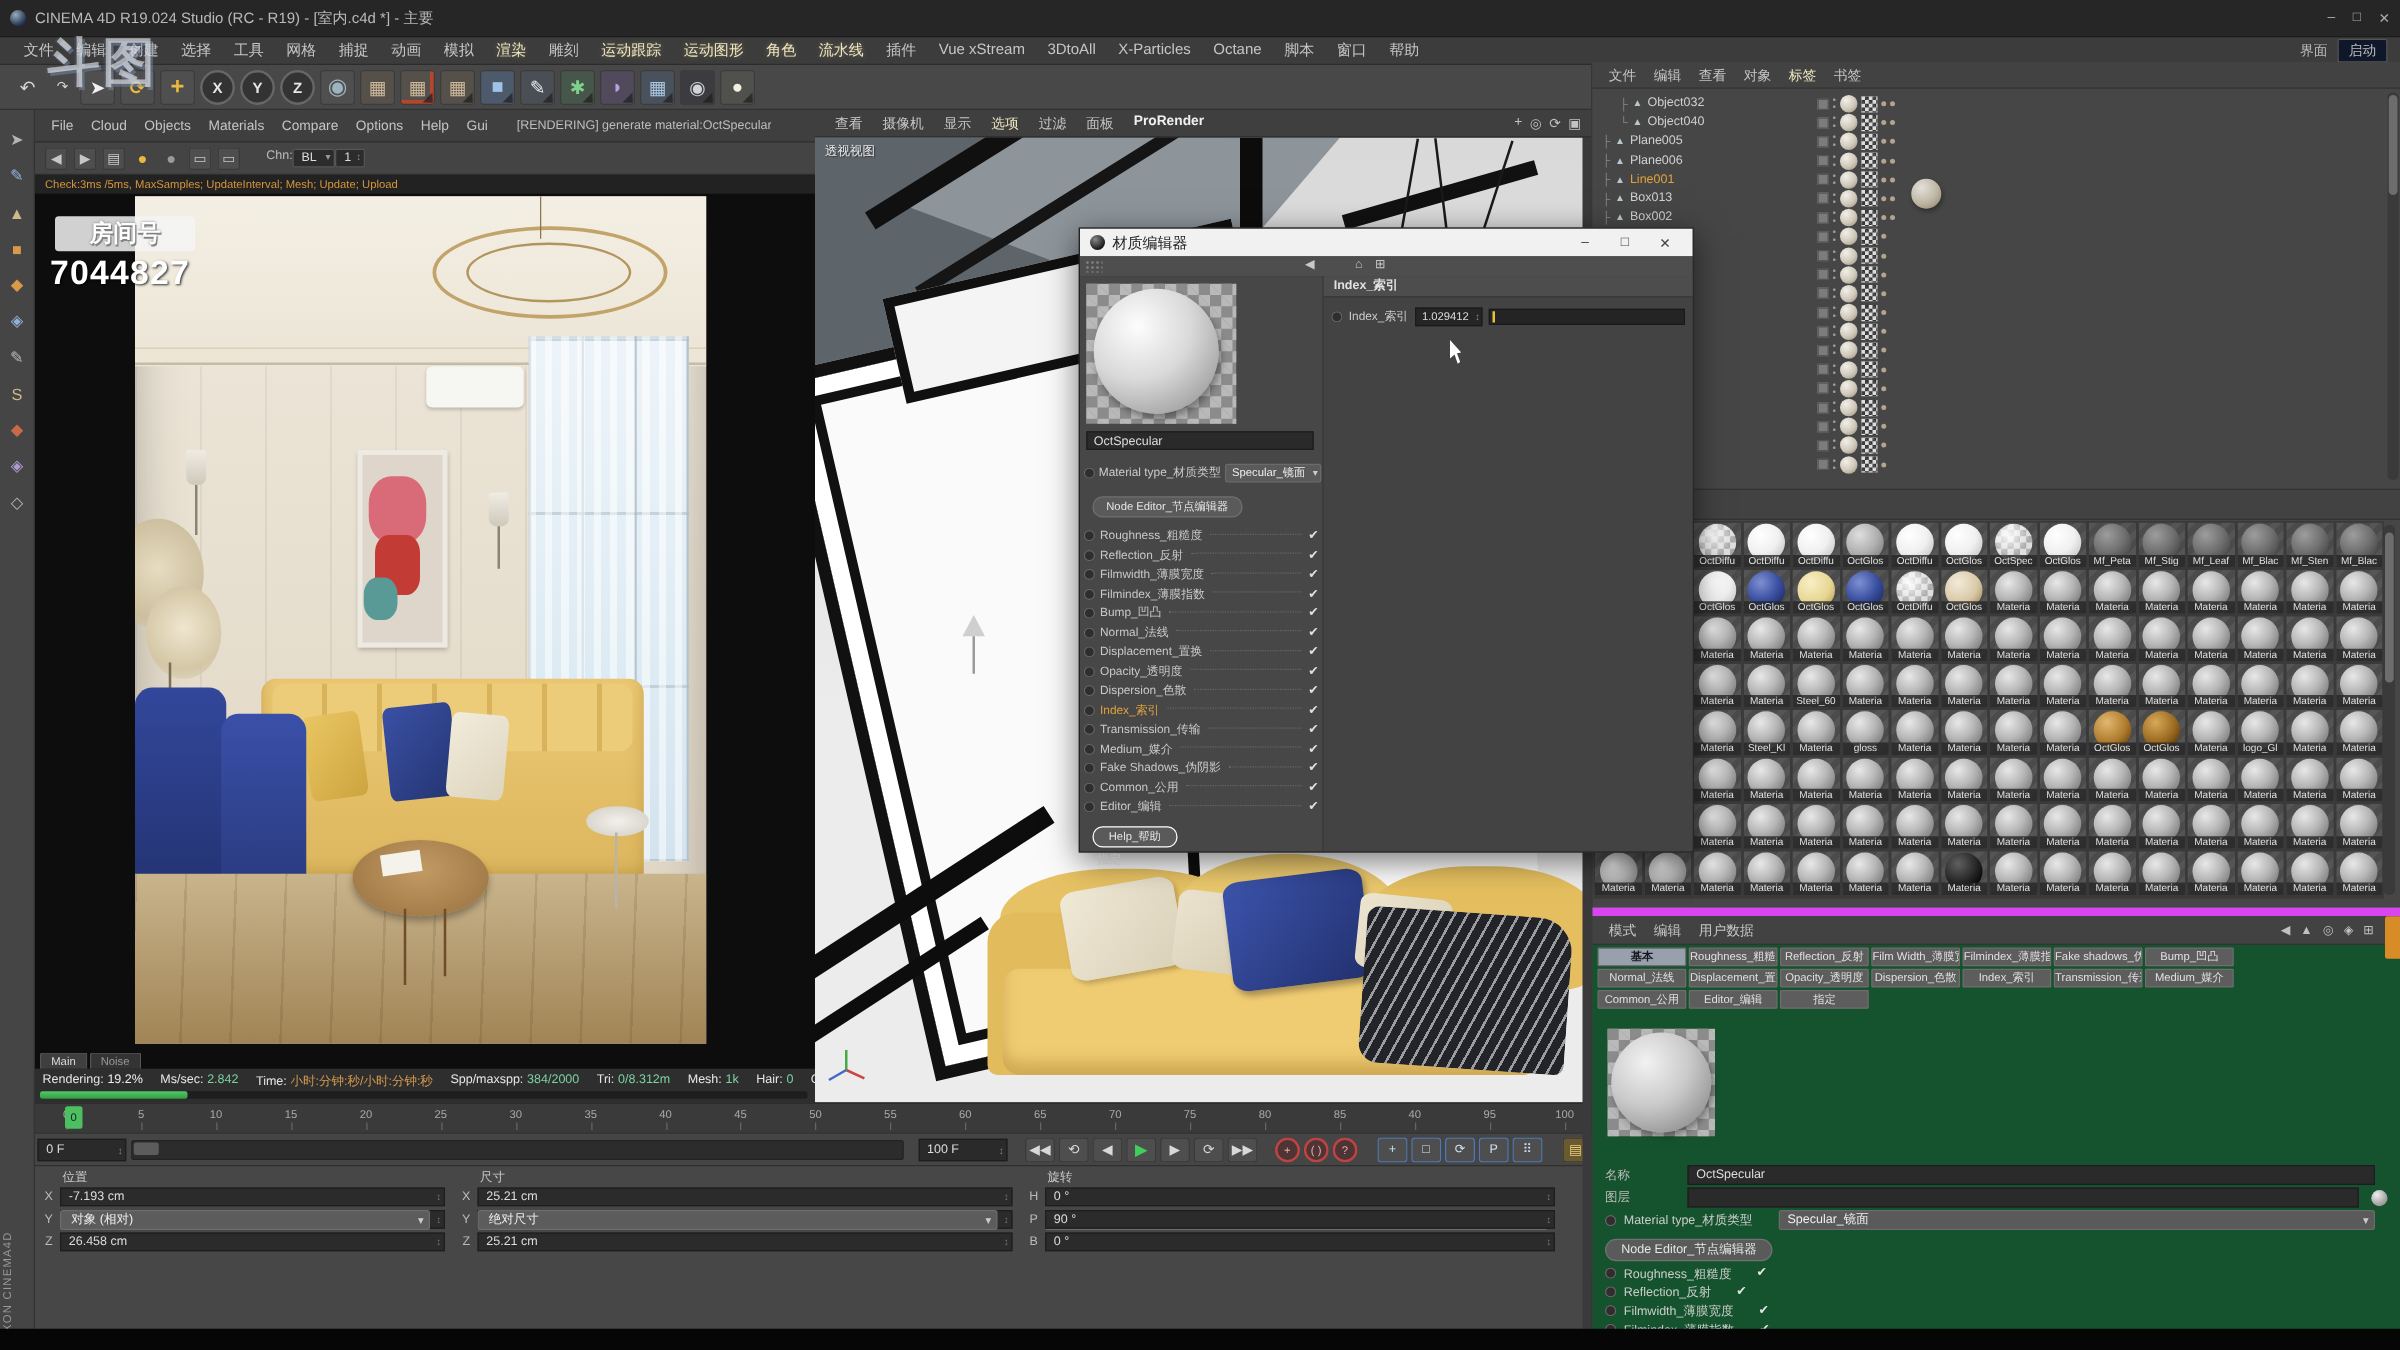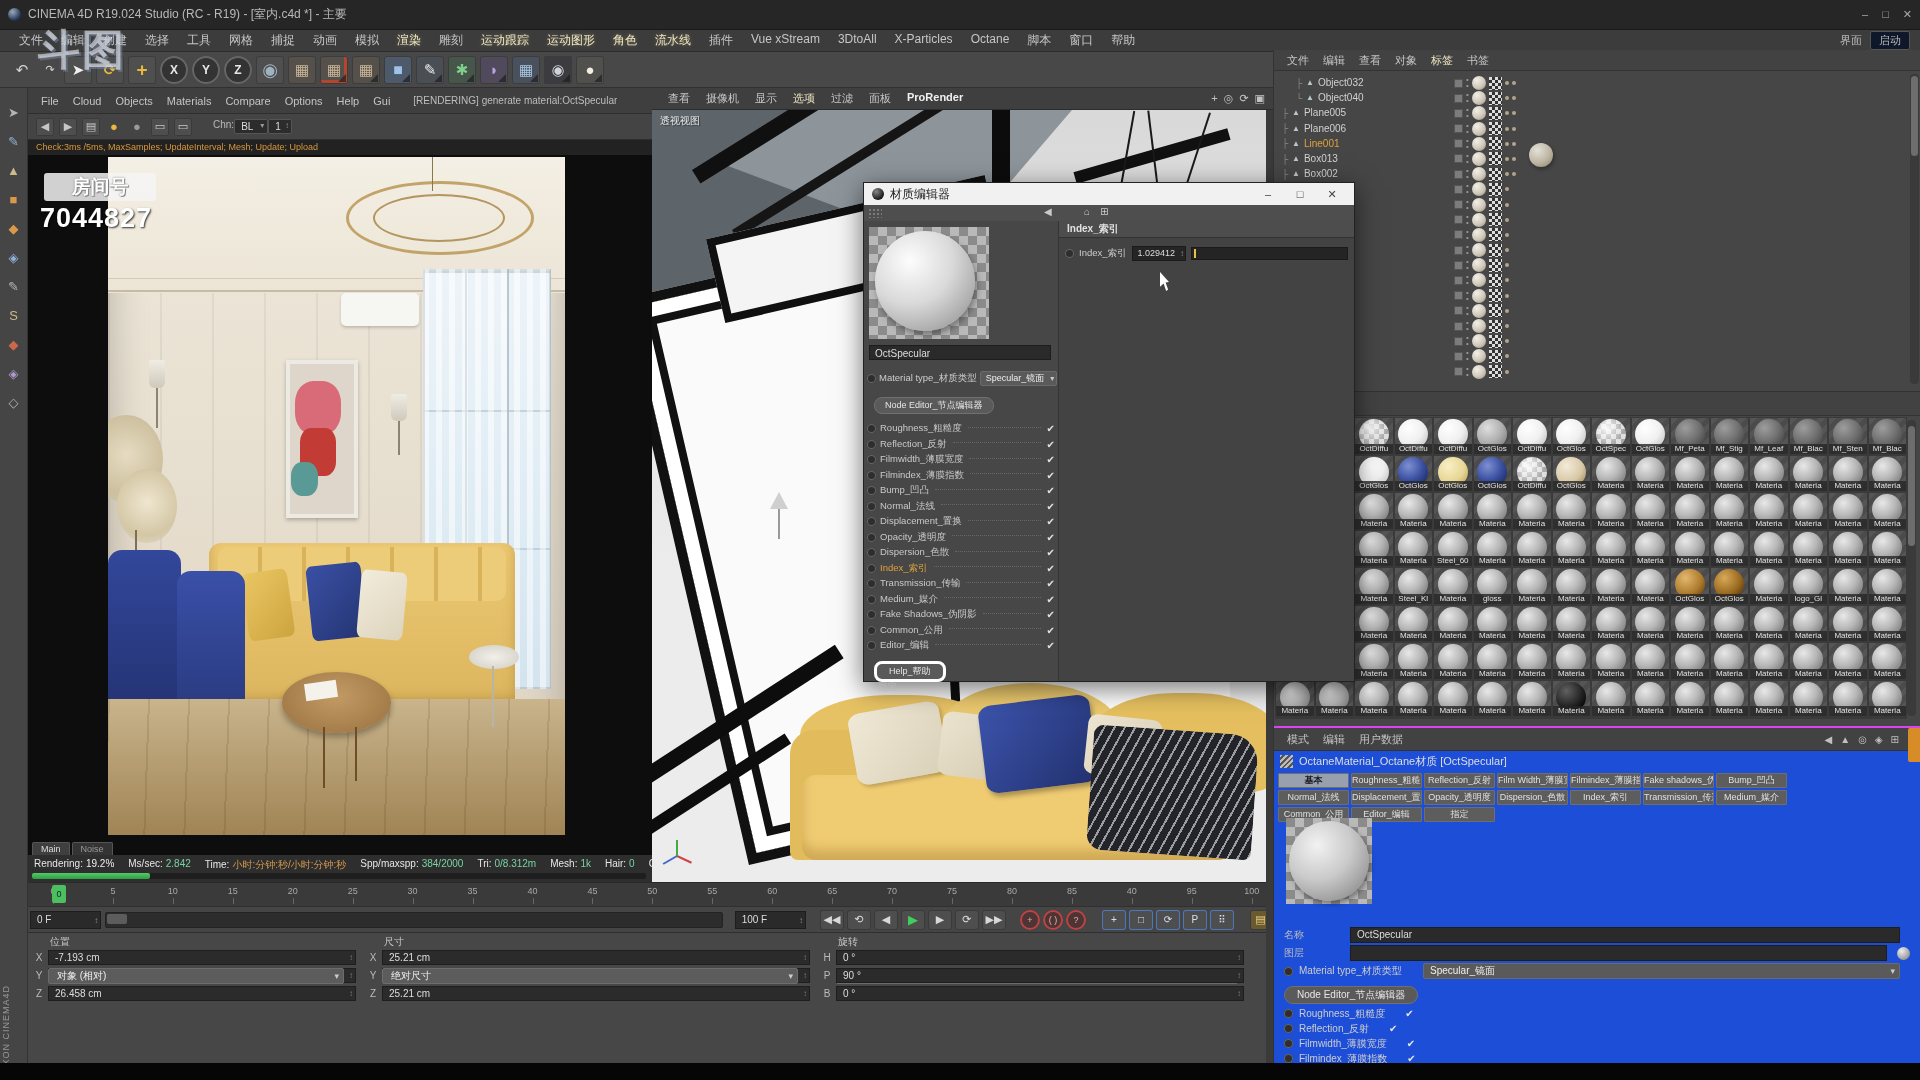--- a/index.html
+++ b/index.html
@@ -126,21 +126,21 @@
   .mw-dd{background:#5a5a5a;border:1px solid #6a6a6a;border-radius:2px;padding:0 12px 0 5px;font-size:9px;color:#eee;position:relative;height:13px;line-height:13px;max-width:84px;overflow:hidden;white-space:nowrap;}
   .mw-dd::after{content:"▾";position:absolute;right:2px;top:0;font-size:8px;color:#ccc;}
   .nodebtn{position:absolute;left:10px;top:176px;height:15px;background:#5a5a5a;border:1px solid #707070;border-radius:8px;
     font-size:9px;color:#e6e6e6;padding:0 10px;line-height:14px;}
   .mw-params{position:absolute;left:3px;top:200px;width:188px;}
   .prow{display:flex;align-items:center;height:15.5px;font-size:9.5px;color:#c9c9c9;gap:4px;}
   .prow .plabel{white-space:nowrap;overflow:hidden;max-width:128px;}
   .prow .lead{flex:1;border-bottom:1px dotted #666;margin:0 2px 3px 2px;}
   .prow .chk{color:#e2e2e2;font-size:10px;}
   .prow.selected .plabel{color:#e0a23c;}
-  .helpbtn{position:absolute;left:10px;top:440px;height:15px;background:#5a5a5a;border:3px solid #ffffff;border-radius:8px;
+  .helpbtn{position:absolute;left:10px;top:440px;height:15px;background:#5a5a5a;border:1px solid #ffffff;border-radius:8px;
     font-size:9px;color:#e6e6e6;padding:0 12px;line-height:14px;}
   .assign{position:absolute;left:14px;top:460px;font-size:9.5px;color:#b9b9b9;}
   .mw-right{position:absolute;left:195px;top:38px;width:295px;height:460px;background:#434343;}
   .mw-r-head{height:16px;background:#4d4d4d;border-bottom:1px solid #333;font-size:10px;font-weight:bold;color:#e2e2e2;
     line-height:16px;padding-left:8px;}
   .mw-r-row{display:flex;align-items:center;gap:5px;margin:8px 6px 0 6px;font-size:9.5px;color:#ccc;}
   .valfield{background:#252525;border:1px solid #1a1a1a;color:#ddd;font-size:9px;height:13px;line-height:13px;padding:0 10px 0 5px;position:relative;}
   .valfield::after{content:"↕";position:absolute;right:1px;top:0;font-size:8px;color:#888;}
   .slider{flex:1;height:11px;background:#242424;border:1px solid #1a1a1a;position:relative;}
   .slider .cursor{position:absolute;left:2px;top:1px;width:2px;height:9px;background:#e9c23c;}
@@ -187,21 +187,21 @@
   .ball.gold{background:radial-gradient(circle at 35% 30%,#e2b870,#ae7b2d 55%,#6b4714 85%);}
   .ball.gold2{background:radial-gradient(circle at 35% 30%,#d9a959,#99691f 55%,#5b3a0e 85%);}
   .ball.black{background:radial-gradient(circle at 35% 30%,#606060,#222 55%,#000 85%);}
   .ball.lgray{background:radial-gradient(circle at 35% 30%,#dedede,#b0b0b0 50%,#818181 85%);}
   .ball.checker,.ball.checkerw{background-image:radial-gradient(circle at 35% 30%,rgba(255,255,255,.95),rgba(255,255,255,.15) 60%),
     linear-gradient(45deg,#999 25%,transparent 25%,transparent 75%,#999 75%),linear-gradient(45deg,#999 25%,transparent 25%,transparent 75%,#999 75%);
     background-size:100% 100%,10px 10px,10px 10px;background-position:0 0,0 0,5px 5px;background-color:#d8d8d8;}
   .cell .lbl{position:absolute;left:0;bottom:0;width:100%;height:10px;background:rgba(38,38,38,.8);
     color:#e2e2e2;font-size:8px;line-height:10px;text-align:center;white-space:nowrap;overflow:hidden;}
   
-  .am{position:absolute;left:0;top:676px;width:647px;height:337px;background:#1d4ed8;border-top:2px solid #d946ef;}
+  .am{position:absolute;left:0;top:676px;width:647px;height:337px;background:#14532d;border-top:7px solid #d946ef;}
   .am-menu{height:22px;background:#424242;border-bottom:1px solid #333;display:flex;align-items:center;padding:0 6px;gap:2px;}
   .am-menu .mi{padding:0 7px;font-size:11px;color:#c5c5c5;}
   .am-icons{margin-left:auto;display:flex;gap:8px;color:#c0c0c0;font-size:10px;align-items:center;margin-right:16px;}
   .orangetab{position:absolute;right:0;top:0;width:13px;height:34px;background:#d88c28;border-radius:2px 0 0 2px;}
   .am-title{height:20px;display:flex;align-items:center;gap:6px;padding:0 6px;font-size:11px;color:#dedede;}
   .hatch{width:13px;height:13px;background:repeating-linear-gradient(135deg,#bbb 0 2px,#555 2px 4px);}
   .am-tabs{padding:2px 4px;display:flex;flex-direction:column;gap:2px;}
   .tabrow{display:flex;gap:2px;}
   .tab{width:69px;height:13px;line-height:13px;text-align:center;background:#5d5d5d;border:1px solid #6e6e6e;
     font-size:9px;color:#e0e0e0;white-space:nowrap;overflow:hidden;border-radius:1px;}
@@ -1390,24 +1390,20 @@
           </span>
         <span class="am-icons">
           <span>◀</span>
           <span>▲</span>
           <span>◎</span>
           <span>◈</span>
           <span>⊞</span>
         </span>
         <span class="orangetab"></span>
       </div>
-      <div class="am-title">
-        <span class="hatch"></span>
-        <span>OctaneMaterial_Octane材质 [OctSpecular]</span>
-      </div>
       <div class="am-tabs">
         <div class="tabrow">
 
         <span class="tab active"><span>基本</span></span>
             <span class="tab"><span>Roughness_粗糙度</span></span>
             <span class="tab"><span>Reflection_反射</span></span>
             <span class="tab"><span>Film Width_薄膜宽度</span></span>
             <span class="tab"><span>Filmindex_薄膜指数</span></span>
             <span class="tab"><span>Fake shadows_伪阴影</span></span>
             <span class="tab"><span>Bump_凹凸</span></span>

